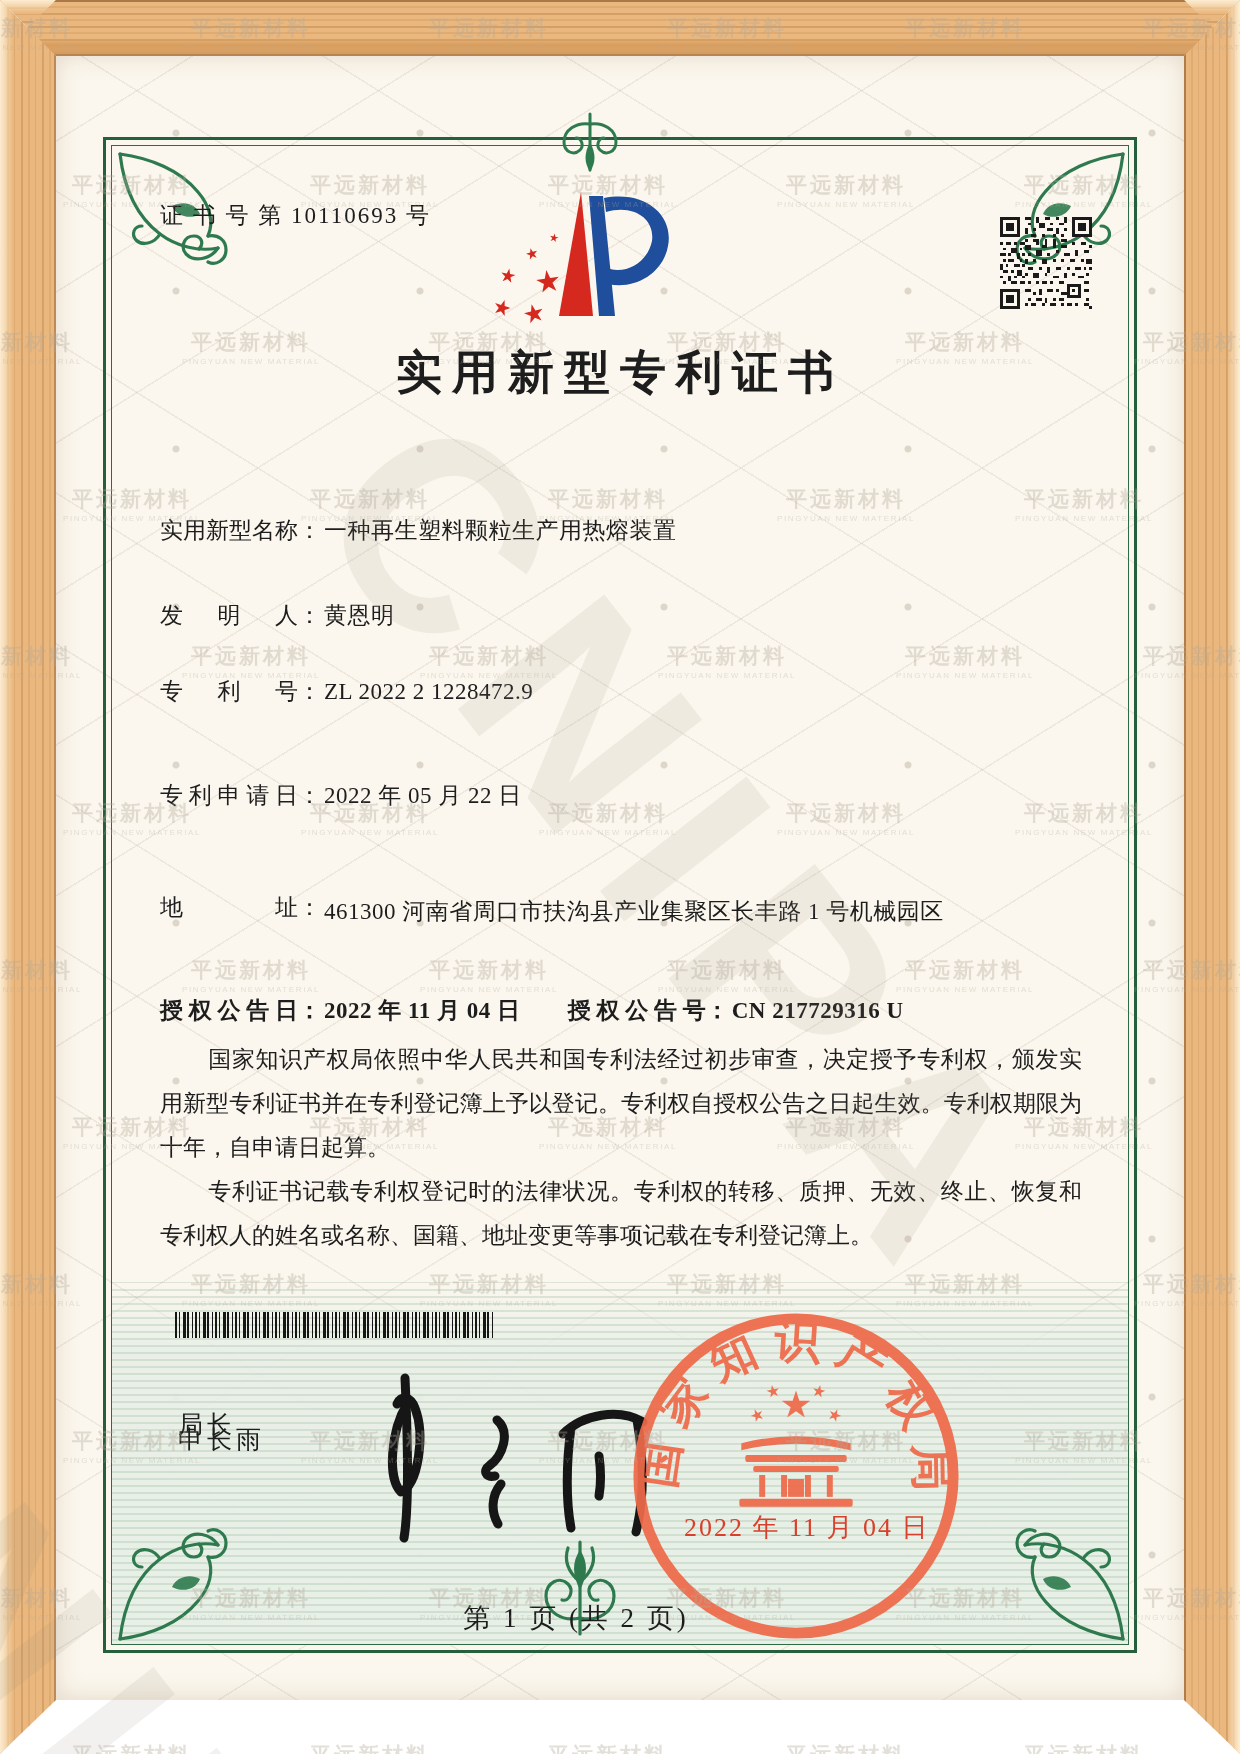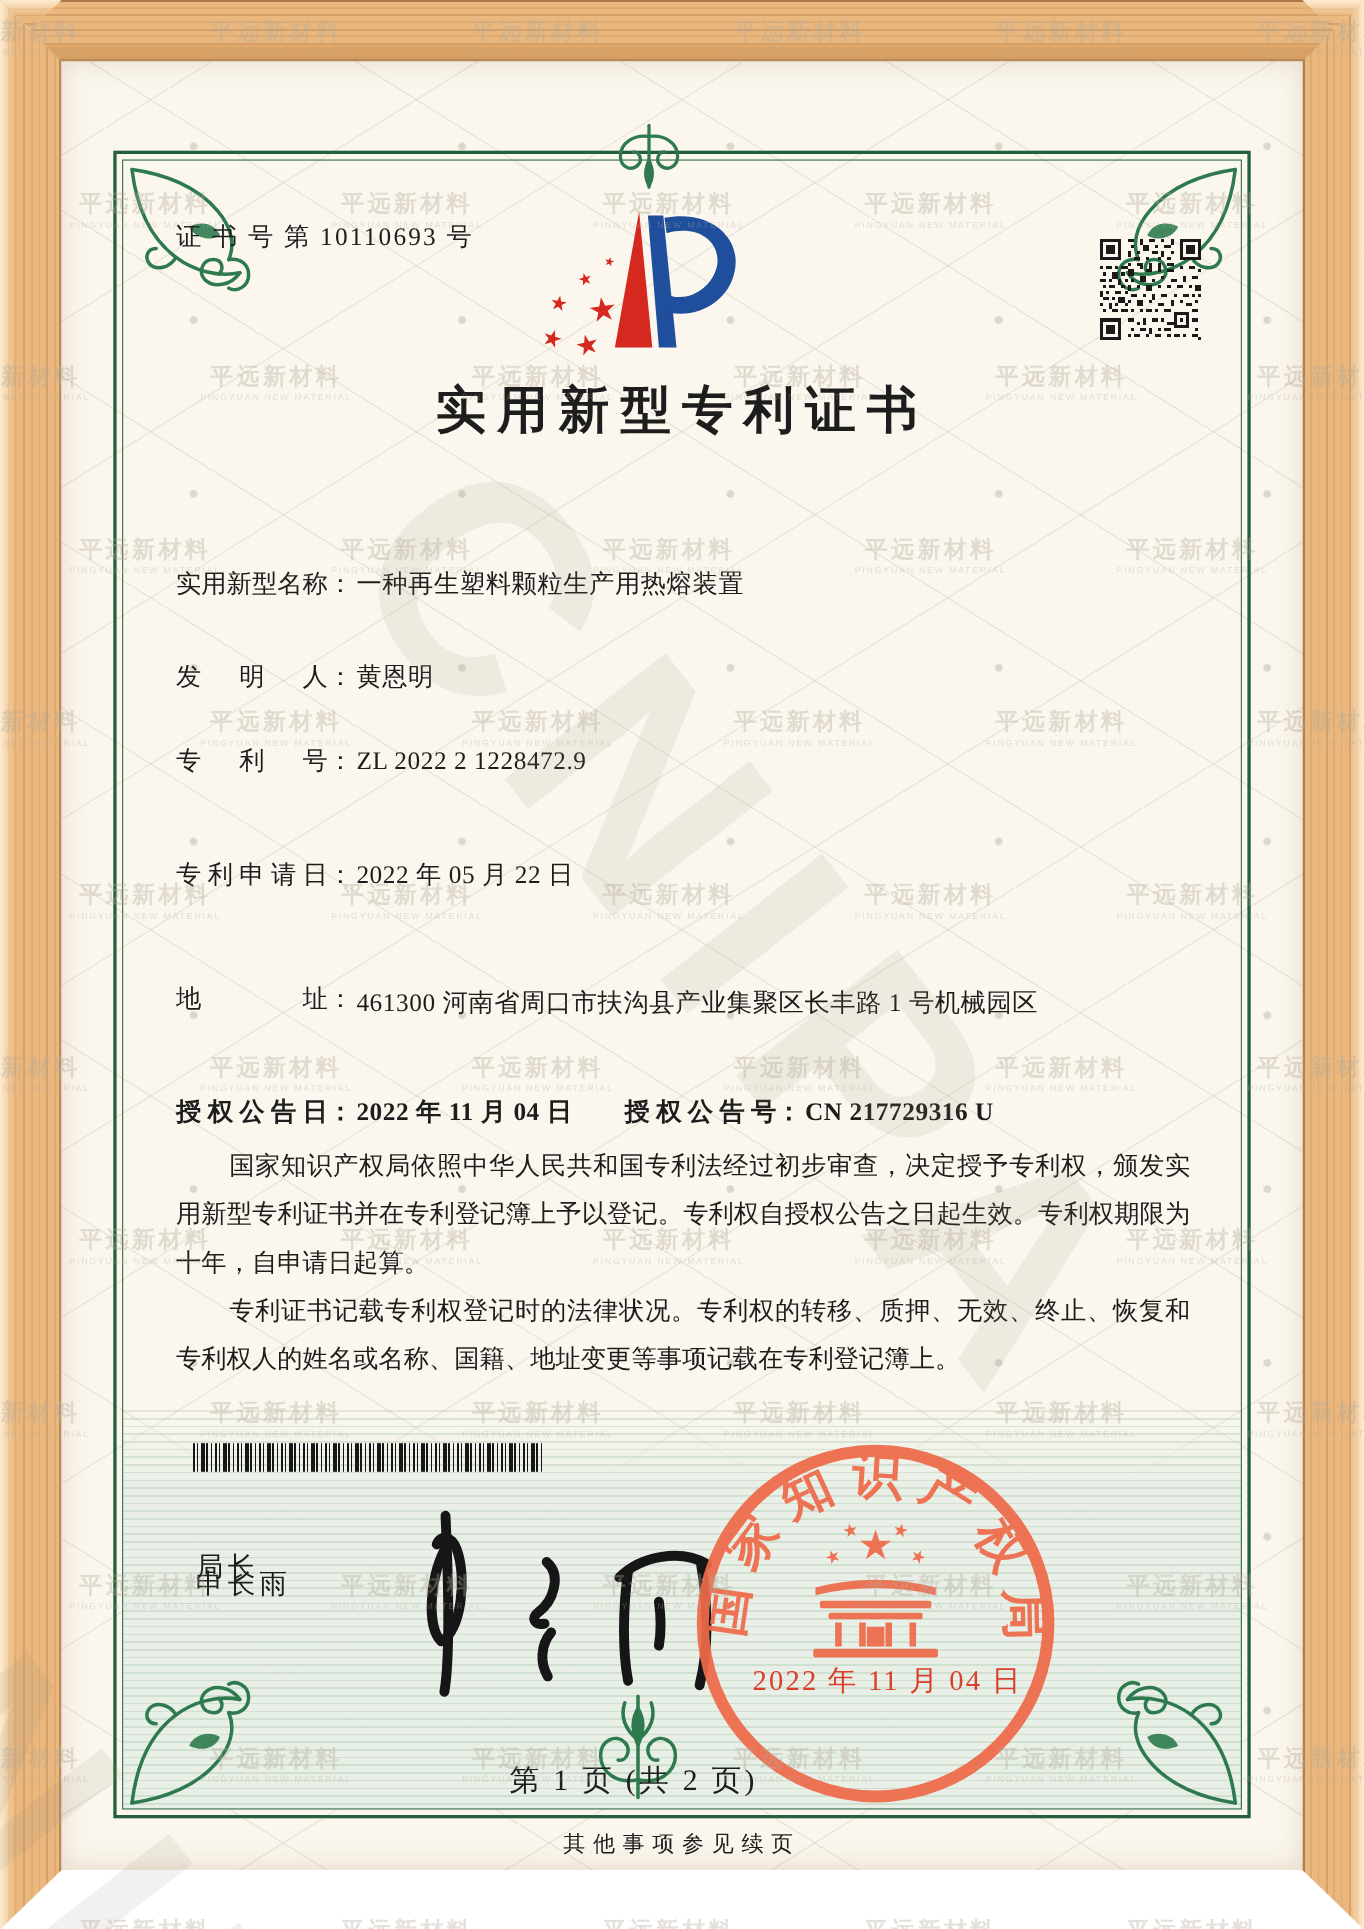--- a/index.html
+++ b/index.html
@@ -325,21 +325,20 @@
       <rect x="160" y="174" width="6" height="22"></rect>
       <rect x="184" y="174" width="6" height="22"></rect>
       <rect x="206" y="174" width="6" height="22"></rect>
       <rect x="167" y="178" width="16" height="18"></rect>
       <rect x="118" y="198" width="114" height="8" rx="2"></rect>
     </g>
   </svg>
   <div id="seal-date" class="abs">2022 年 11 月 04 日</div>
 
   <div id="page-info" class="abs">第 1 页 (共 2 页)</div>
-  <div id="cont-note" class="abs">其他事项参见续页</div>
 
   <div id="wm-layer">
     <div class="wm-big" style="left:500px;top:360px;">CNIPA</div>
     <div class="wm-big" style="left:-70px;top:1290px;font-size:240px;">CNIPA</div>
   <div class="wm" style="left: -95px; top: 14px;">
         <div class="wm1">平远新材料</div>
         <div class="wm2">PINGYUAN NEW MATERIAL</div>
       </div>
       <div class="wm" style="left: 143px; top: 14px;">
         <div class="wm1">平远新材料</div>

